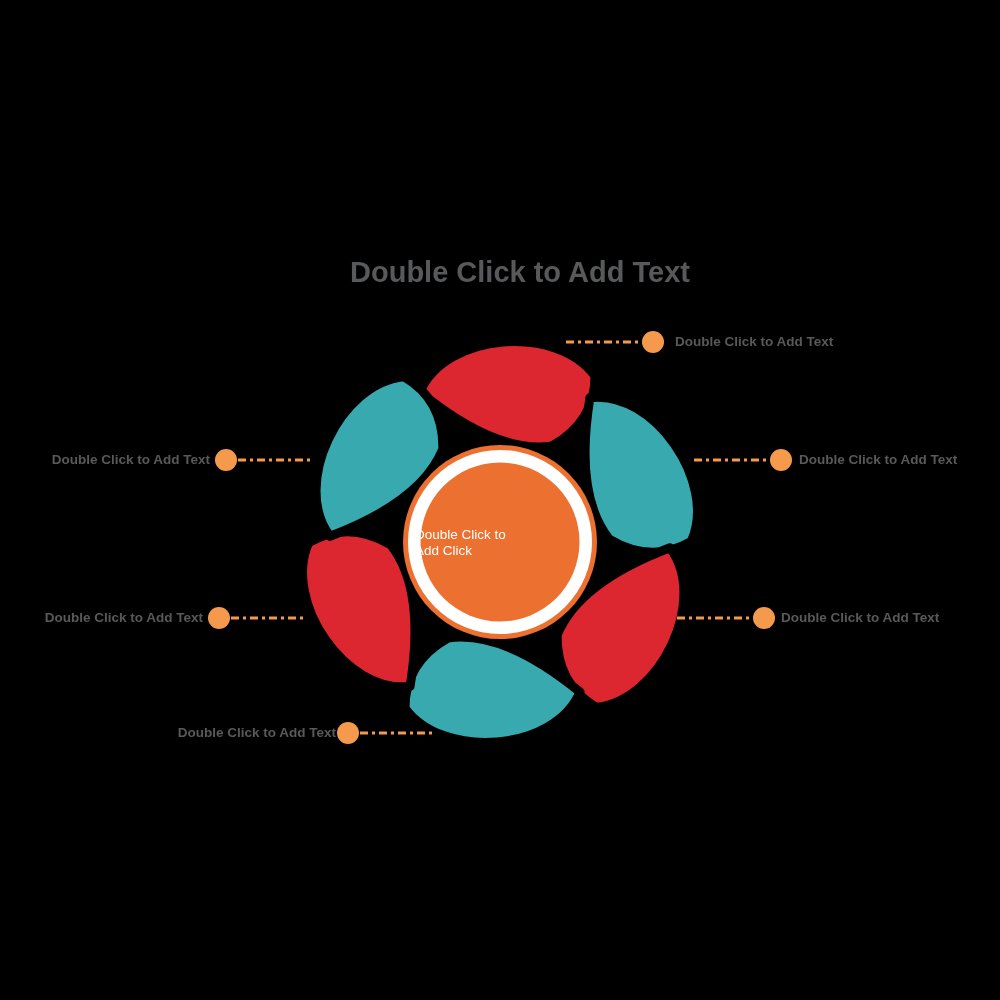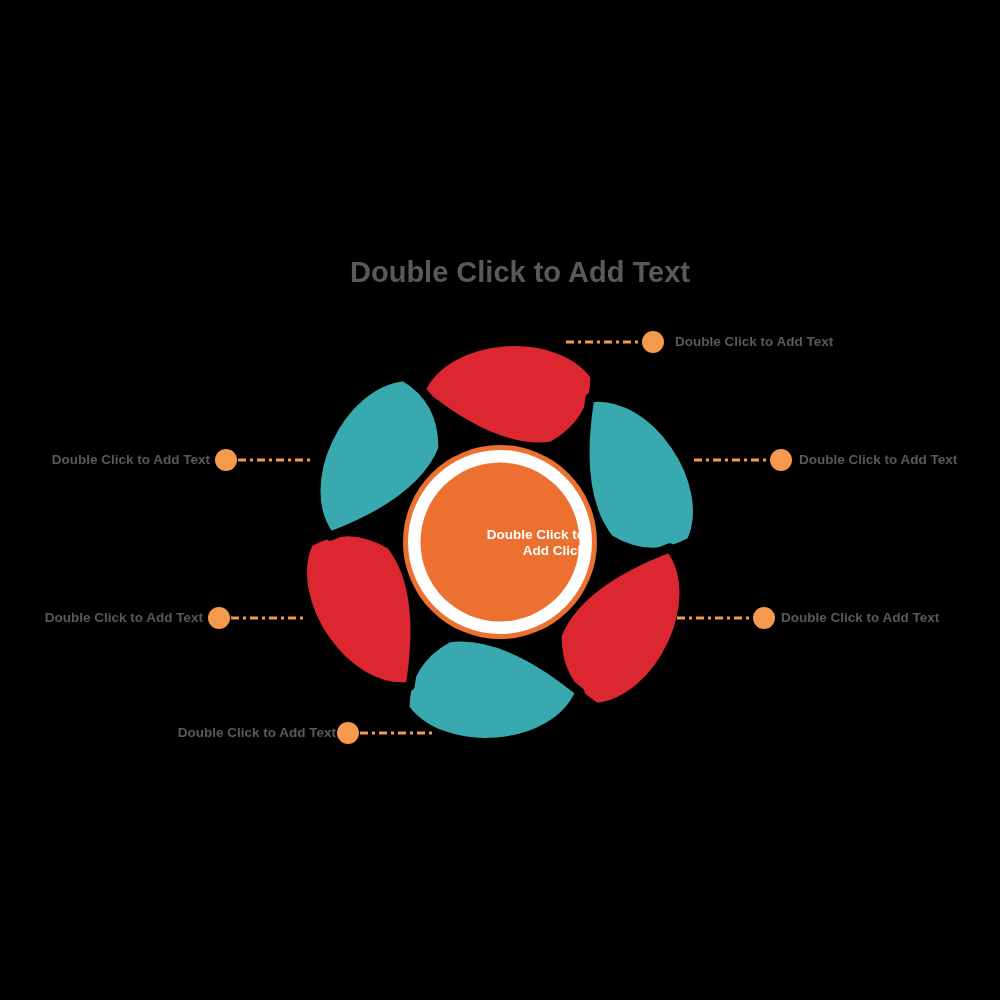--- a/index.html
+++ b/index.html
@@ -36,23 +36,23 @@
     font-size: 29px;
     font-weight: bold;
     letter-spacing: 0px;
   }
   .center-label {
     position: absolute;
     left: 500px;
     top: 543px;
     transform: translate(-50%, -50%);
     width: 170px;
-    text-align: right;
+    text-align: left;
     font-size: 13.5px;
-    font-weight: bold;
+    font-weight: normal;
     line-height: 16px;
     cursor: pointer;
   }
   .callout-label {
     position: absolute;
     height: 20px;
     line-height: 20px;
     white-space: nowrap;
     font-size: 13.5px;
     font-weight: bold;

